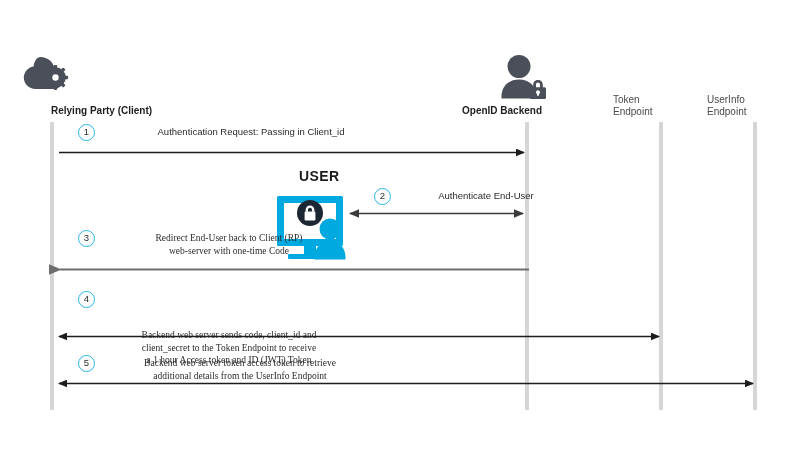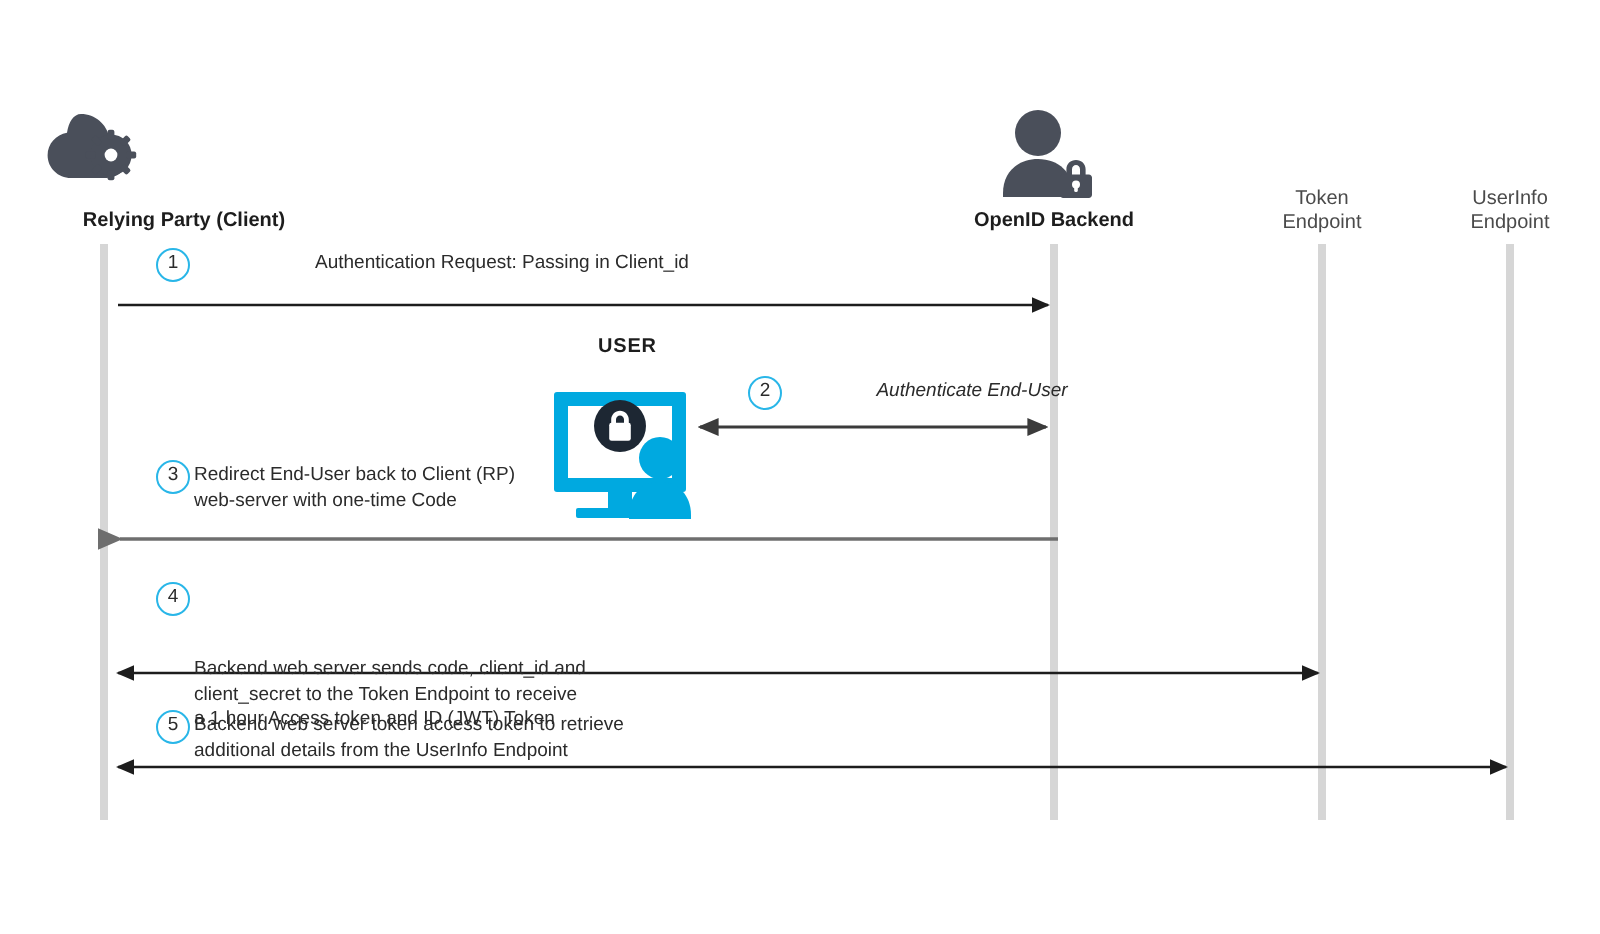--- a/index.html
+++ b/index.html
@@ -15,37 +15,36 @@
     overflow: hidden;
   }
   #diagram {
     position: absolute;
     left: 0; top: 0;
     width: 800px;
     height: 467px;
   }
   .actor-label {
     position: absolute;
-    text-align: center;
     color: #1d1d1d;
     line-height: 12px;
     white-space: pre-line;
   }
   .actor-label.bold {
     font-weight: bold;
     font-size: 10px;
   }
   .actor-label.plain {
     font-weight: normal;
     font-size: 10px;
     color: #4a4a4a;
   }
   .user-caption {
     position: absolute;
-    font-size: 10px;
+    font-size: 14px;
     font-weight: bold;
     color: #1d1d1d;
     letter-spacing: .4px;
   }
   .badge {
     position: absolute;
     width: 17px;
     height: 17px;
     border: 1.4px solid #29b6e8;
     border-radius: 50%;
@@ -60,21 +59,22 @@
     position: absolute;
     font-size: 9.5px;
     color: #2b2b2b;
     line-height: 12.5px;
     white-space: pre-line;
   }
   .step-text.left {
     text-align: center;
   }
   .step-text.center {
-    text-align: left;
+    text-align: center;
+    font-family: Liberation Serif, serif;
   }
 </style>
 </head>
 <body>
 
 <svg id="diagram" viewBox="0 0 800 467" xmlns="http://www.w3.org/2000/svg">
 
   <defs>
     <marker id="ahead-black" markerWidth="7" markerHeight="7" refX="6.2" refY="3" orient="auto">
       <path d="M0,0 L7,3 L0,6 z" fill="#1d1d1d"></path>
@@ -159,37 +159,37 @@
 
   <line x1="350" y1="213.5" x2="523" y2="213.5" stroke="#3b3b3b" stroke-width="1.5" marker-start="url(#atail-dark)" marker-end="url(#ahead-dark)"></line>
 
   <line x1="529" y1="269.5" x2="60" y2="269.5" stroke="#6e6e6e" stroke-width="1.8" marker-end="url(#atail-gray)"></line>
 
   <line x1="59" y1="336.5" x2="659" y2="336.5" stroke="#1d1d1d" stroke-width="1.3" marker-start="url(#atail-black)" marker-end="url(#ahead-black)"></line>
 
   <line x1="59" y1="383.5" x2="753" y2="383.5" stroke="#1d1d1d" stroke-width="1.3" marker-start="url(#atail-black)" marker-end="url(#ahead-black)"></line>
 </svg>
 
-<div class="actor-label bold" style="left:0px; top:105px; width:106px;padding-left:39px;">Relying Party (Client)</div>
+<div class="actor-label bold" style="left:12px; top:105px; width:106px;padding-left:39px;">Relying Party (Client)</div>
 
 <div class="actor-label bold" style="left:462px; top:105px; width:130px;">OpenID Backend</div>
 
 <div class="actor-label plain" style="left:613px; top:94px; width:96px;">Token
 Endpoint</div>
 
 <div class="actor-label plain" style="left:707px; top:94px; width:96px;">UserInfo
 Endpoint</div>
 
 <div class="user-caption" style="left:299px; top:168px;">USER</div>
 
 <div class="badge" style="left:78px; top:124px;">1</div>
 <div class="step-text left" style="left:101px; top:126px; width:300px;">Authentication Request: Passing in Client_id</div>
 
 <div class="badge" style="left:374px; top:188px;">2</div>
-<div class="step-text left" style="left:396px; top:190px; width:180px;font-style:italic;">Authenticate End-User</div>
+<div class="step-text left" style="left:396px; top:190px; width:180px;">Authenticate End-User</div>
 
 <div class="badge" style="left:78px; top:230px;">3</div>
 <div class="step-text center" style="left:97px; top:232px; width:264px;">Redirect End-User back to Client (RP)
 web-server with one-time Code</div>
 
 <div class="badge" style="left:78px; top:291px;">4</div>
 <div class="step-text center" style="left:97px; top:293px; width:264px;margin-top:36px;">Backend web server sends code, client_id and
 client_secret to the Token Endpoint to receive
 a 1 hour Access token and ID (JWT) Token</div>
 

